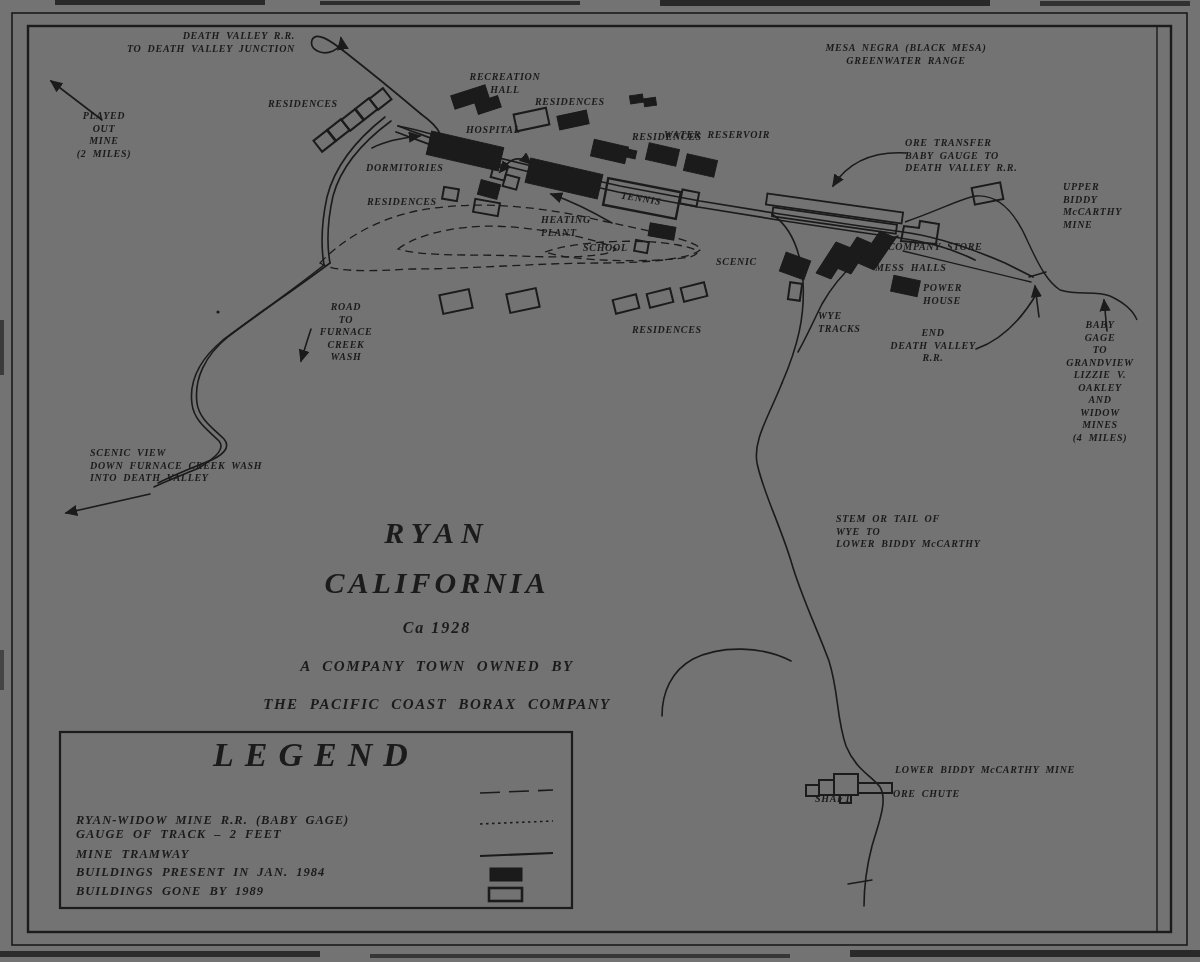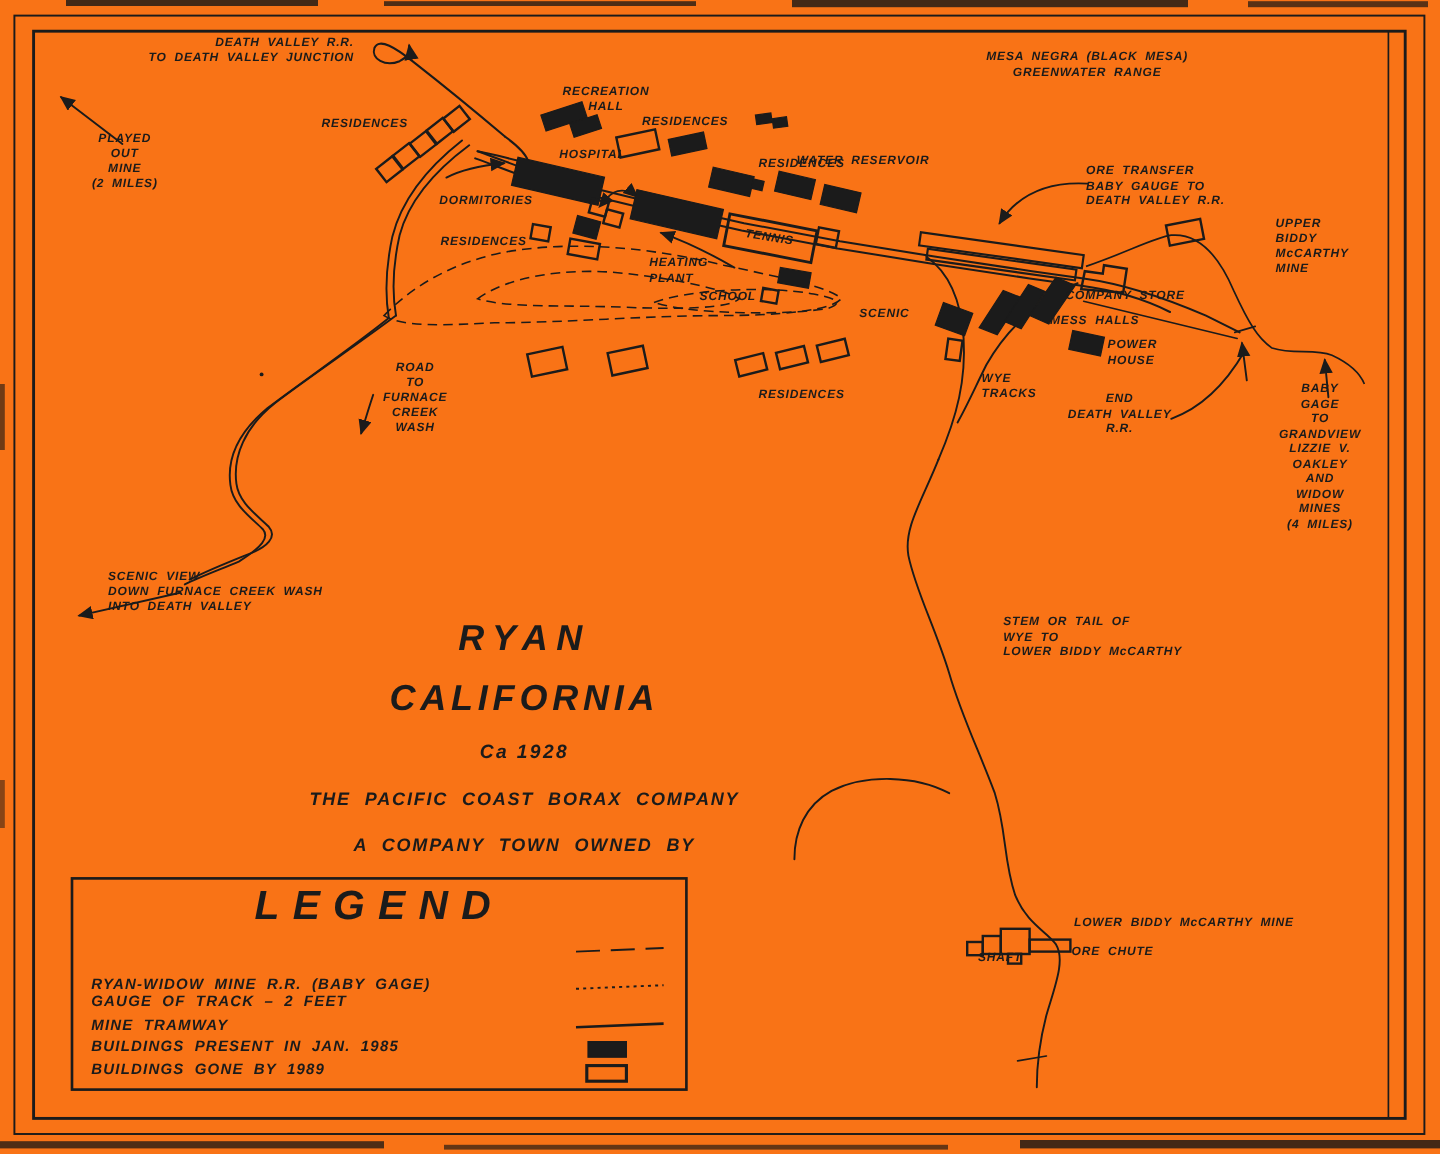--- a/index.html
+++ b/index.html
@@ -1,17 +1,17 @@
 <!DOCTYPE html>
 <html><head>
 <meta charset="utf-8">
 <style>
   html,body{margin:0;padding:0;background:#e8e6e0;}
-  #stage{position:relative;width:1200px;height:962px;background:#f97316;overflow:hidden;
-         font-family:Liberation Sans, sans-serif;color:#1b1b1b;}
+  #stage{position:relative;width:1200px;height:962px;background:#737373;overflow:hidden;
+         font-family:Liberation Serif, serif;color:#1b1b1b;}
   #linework{position:absolute;left:0;top:0;}
   .lbl{position:absolute;font-weight:bold;font-style:italic;font-size:10px;line-height:1.25;
        letter-spacing:.7px;word-spacing:3px;white-space:pre-line;color:#1b1b1b;}
   .ctr{transform:translateX(-50%);text-align:center;}
   .rgt{text-align:right;}
   .title-block{position:absolute;left:437px;top:500px;transform:translateX(-50%);
        text-align:center;font-style:italic;font-weight:bold;white-space:pre-line;}
   .t-big{font-size:30px;letter-spacing:7px;line-height:1.0;}
   .t-big2{font-size:30px;letter-spacing:4px;line-height:1.0;margin-top:2px;}
   .t-sm{font-size:16px;letter-spacing:2px;margin-top:3px;}
@@ -216,39 +216,39 @@
 R.R.</div>
 <div class="lbl ctr" style="left:1100px;top:319px;">BABY
 GAGE
 TO
 GRANDVIEW
 LIZZIE V. OAKLEY
 AND
 WIDOW
 MINES
 (4 MILES)</div>
-<div class="lbl" style="left:90px;top:447px;margin-top:28px;">SCENIC VIEW
+<div class="lbl" style="left:90px;top:447px;">SCENIC VIEW
 DOWN FURNACE CREEK WASH
 INTO DEATH VALLEY</div>
 <div class="lbl" style="left:836px;top:513px;">STEM OR TAIL OF
 WYE TO
 LOWER BIDDY McCARTHY</div>
 <div class="lbl" style="left:895px;top:764px;">LOWER BIDDY McCARTHY MINE</div>
 <div class="lbl" style="left:815px;top:793px;">SHAFT</div>
 <div class="lbl" style="left:893px;top:788px;">ORE CHUTE</div>
 
 <div class="title-block">
   <div class="t-big">RYAN</div>
   <div class="t-big2">CALIFORNIA</div>
   <div class="t-sm">Ca 1928</div>
+  <div class="t-line">A COMPANY TOWN OWNED BY</div>
   <div class="t-line">THE PACIFIC COAST BORAX COMPANY</div>
-  <div class="t-line">A COMPANY TOWN OWNED BY</div>
 </div>
 
 <div class="legend-title">LEGEND</div>
 <div class="legend-item" style="top:813px;">RYAN-WIDOW MINE R.R. (BABY GAGE)
 GAUGE OF TRACK – 2 FEET</div>
 <div class="legend-item" style="top:847px;">MINE TRAMWAY</div>
-<div class="legend-item" style="top:865px;">BUILDINGS PRESENT IN JAN. 1985</div>
+<div class="legend-item" style="top:865px;">BUILDINGS PRESENT IN JAN. 1984</div>
 <div class="legend-item" style="top:884px;">BUILDINGS GONE BY 1989</div>
 
 
 </div>
 
 </body></html>

